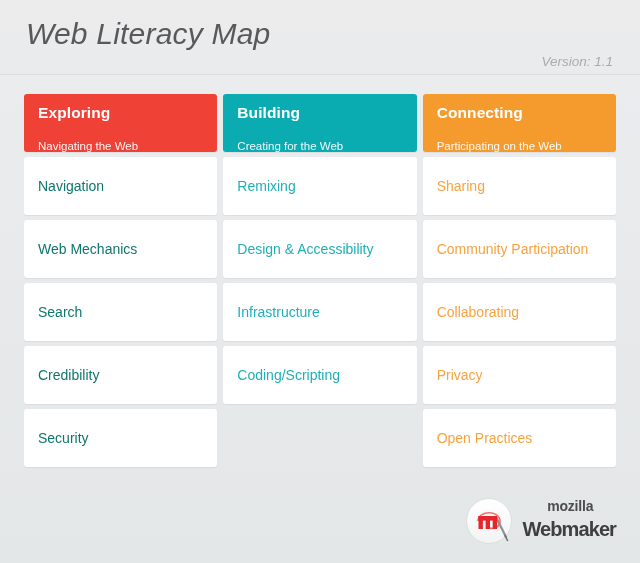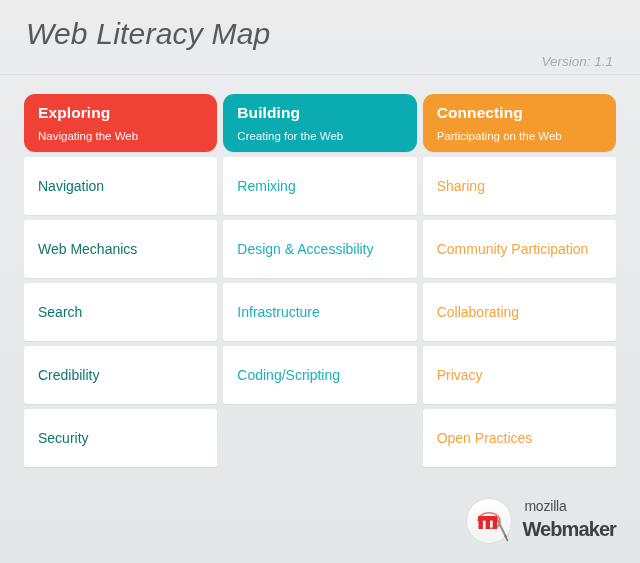--- a/index.html
+++ b/index.html
@@ -66,35 +66,35 @@
   .map-column {
     flex: 1 1 0;
     min-width: 0;
     display: flex;
     flex-direction: column;
     gap: 5px;
   }
 
   .column-header {
     height: 58px;
-    border-radius: 11px;
+    border-radius: 3px;
     padding: 9px 14px 0 14px;
     color: #ffffff;
     box-shadow: 0 1px 1px rgba(0,0,0,0.05);
   }
   .column-header-title {
     display: block;
     font-size: 15.5px;
     font-weight: bold;
     line-height: 20px;
     letter-spacing: 0.1px;
   }
   .column-header-sub {
     display: block;
-    margin-top: 6px;
+    margin-top: 16px;
     font-size: 11.5px;
     font-weight: 400;
     line-height: 14px;
     color: rgba(255,255,255,0.93);
   }
 
   .col-explore .column-header { background: #ef4136; }
   .col-build   .column-header { background: #0aabb1; }
   .col-connect .column-header { background: #f59a2d; }
 
@@ -133,25 +133,26 @@
   }
   .logo-mark svg { display: block; }
   .logo-wordmark {
     display: flex;
     flex-direction: column;
     justify-content: center;
     line-height: 1;
   }
   .logo-mozilla {
     font-size: 14px;
-    font-weight: normal;
+    font-weight: bold;
     color: #4d4d4d;
     letter-spacing: -0.2px;
     margin-bottom: 1px;
     margin-left: 2px;
+    text-align: center;
   }
   .logo-webmaker {
     font-size: 20px;
     font-weight: bold;
     color: #3f3f3f;
     letter-spacing: -0.9px;
     line-height: 30px;
   }
 </style>
 </head>

